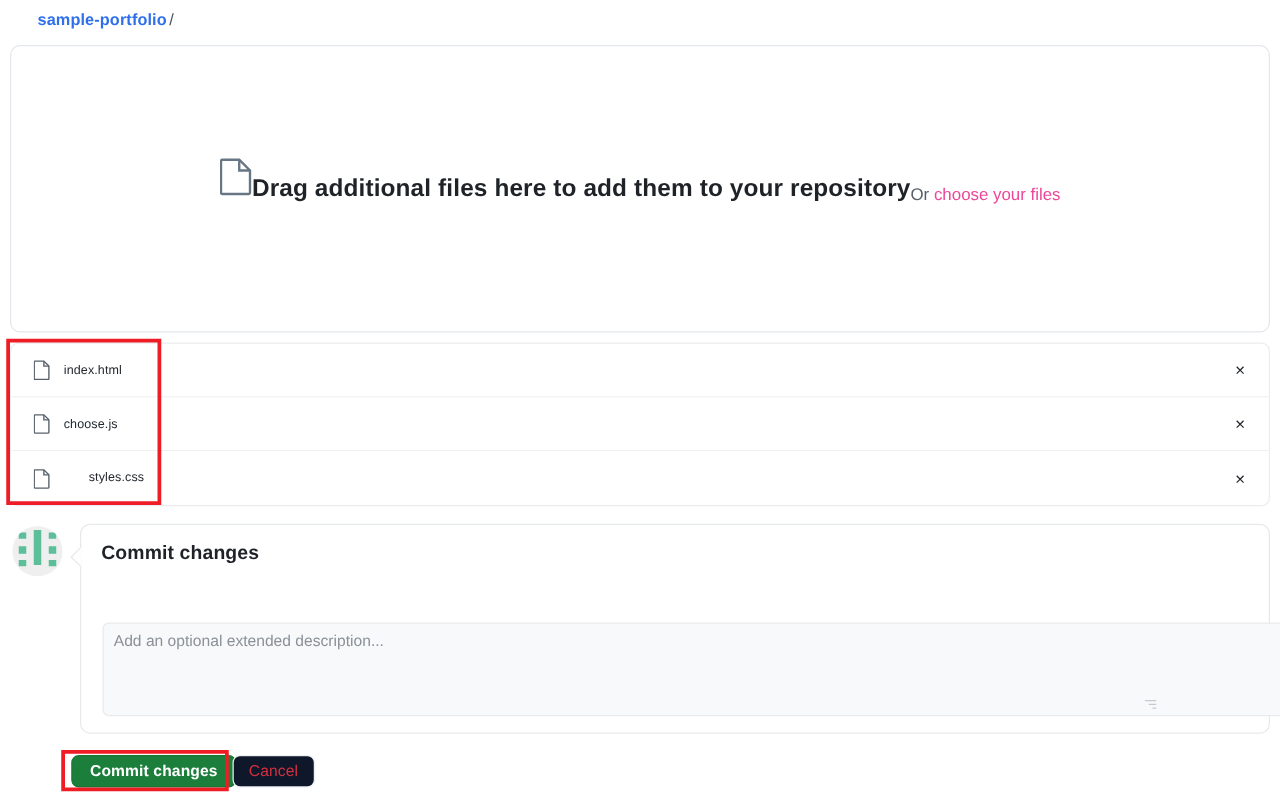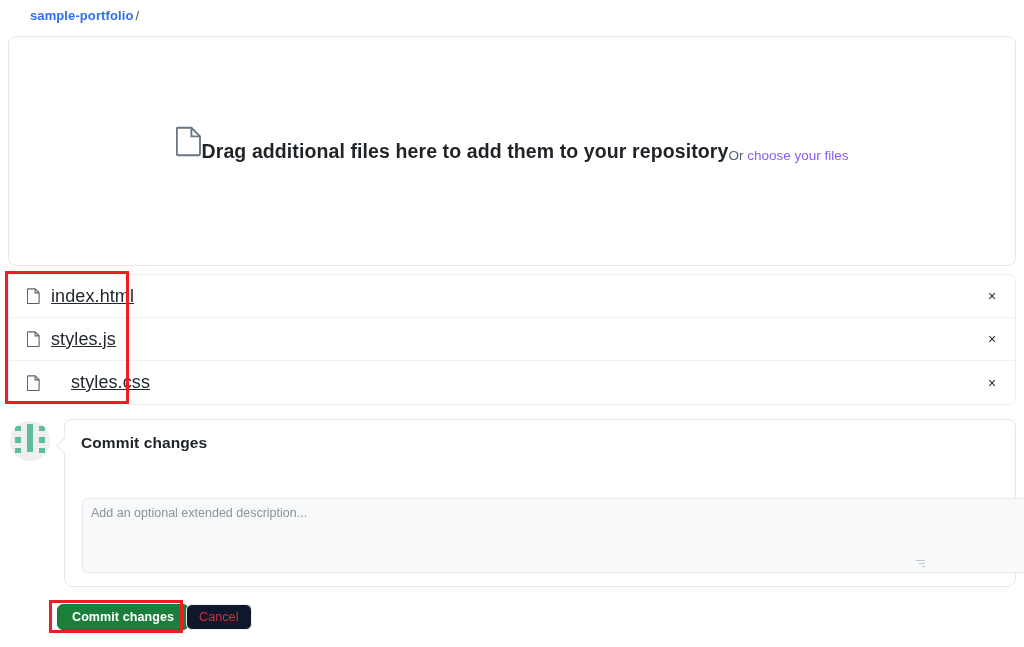--- a/index.html
+++ b/index.html
@@ -73,21 +73,21 @@
     text-align: center;
   }
   .dz-sub {
     margin-top: 10px;
     font-size: 13.5px;
     color: #57606a;
     text-align: center;
     line-height: 18px;
   }
   .dz-sub .choose {
-    color: #8b5cf6;
+    color: #ec4899;
     cursor: pointer;
     text-decoration: none;
   }
 
   
   .file-list {
     position: absolute;
     left: 8px;
     top: 274px;
     width: 1008px;
@@ -107,25 +107,24 @@
   }
   .file-row:last-child { border-bottom: none; gap: 20px; }
   .file-row .f-icon {
     width: 13px;
     height: 16px;
     margin-right: 11px;
     flex: 0 0 auto;
     display: block;
   }
   .file-row .f-name {
-    font-size: 18px;
+    font-size: 10px;
     color: #24292f;
     letter-spacing: .1px;
     white-space: nowrap;
-    text-decoration: underline;
   }
   .file-row .f-remove {
     margin-left: auto;
     font-size: 14px;
     color: #24292f;
     line-height: 1;
     width: 18px;
     text-align: center;
     cursor: pointer;
     user-select: none;
@@ -319,21 +318,21 @@
       <span class="f-remove">×</span>
     </div>
 
     <div class="file-row">
       <span class="f-icon">
         <svg width="13" height="16" viewBox="0 0 13 16" fill="none" xmlns="http://www.w3.org/2000/svg">
           <path d="M1 .9h7.1L12.1 4.8V15a.6.6 0 0 1-.6.6H1a.6.6 0 0 1-.6-.6V1.5A.6.6 0 0 1 1 .9z" stroke="#57606a" stroke-width="1.1" fill="#fff"></path>
           <path d="M8.1.9v4h4" stroke="#57606a" stroke-width="1.1" fill="none"></path>
         </svg>
       </span>
-      <span class="f-name">styles.js</span>
+      <span class="f-name">choose.js</span>
       <span class="f-remove">×</span>
     </div>
 
     <div class="file-row">
       <span class="f-icon">
         <svg width="13" height="16" viewBox="0 0 13 16" fill="none" xmlns="http://www.w3.org/2000/svg">
           <path d="M1 .9h7.1L12.1 4.8V15a.6.6 0 0 1-.6.6H1a.6.6 0 0 1-.6-.6V1.5A.6.6 0 0 1 1 .9z" stroke="#57606a" stroke-width="1.1" fill="#fff"></path>
           <path d="M8.1.9v4h4" stroke="#57606a" stroke-width="1.1" fill="none"></path>
         </svg>
       </span>

